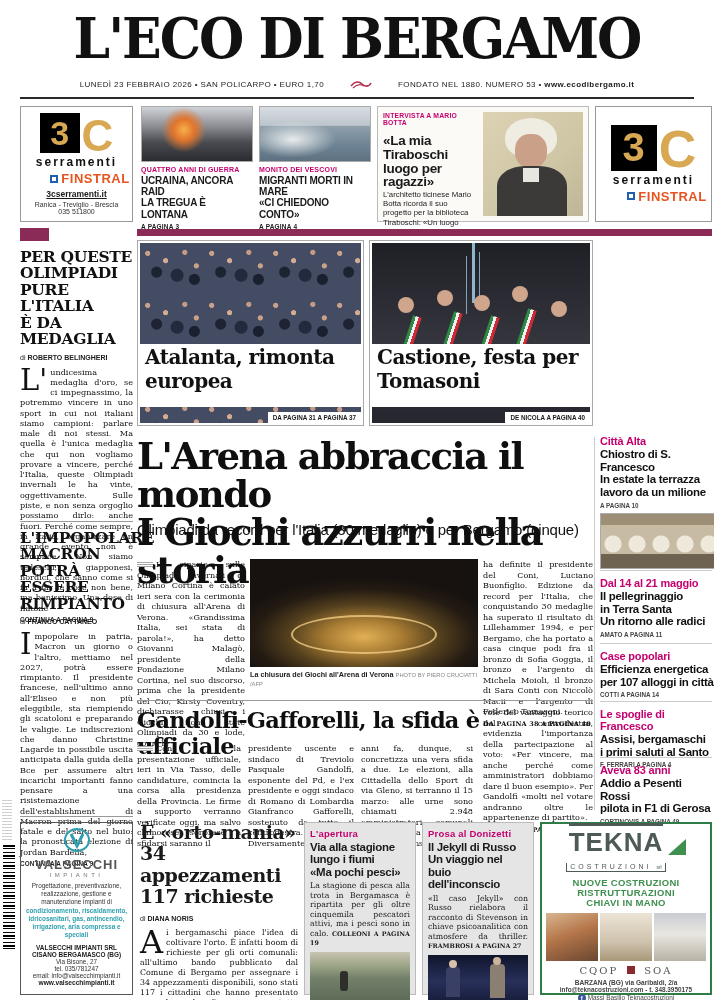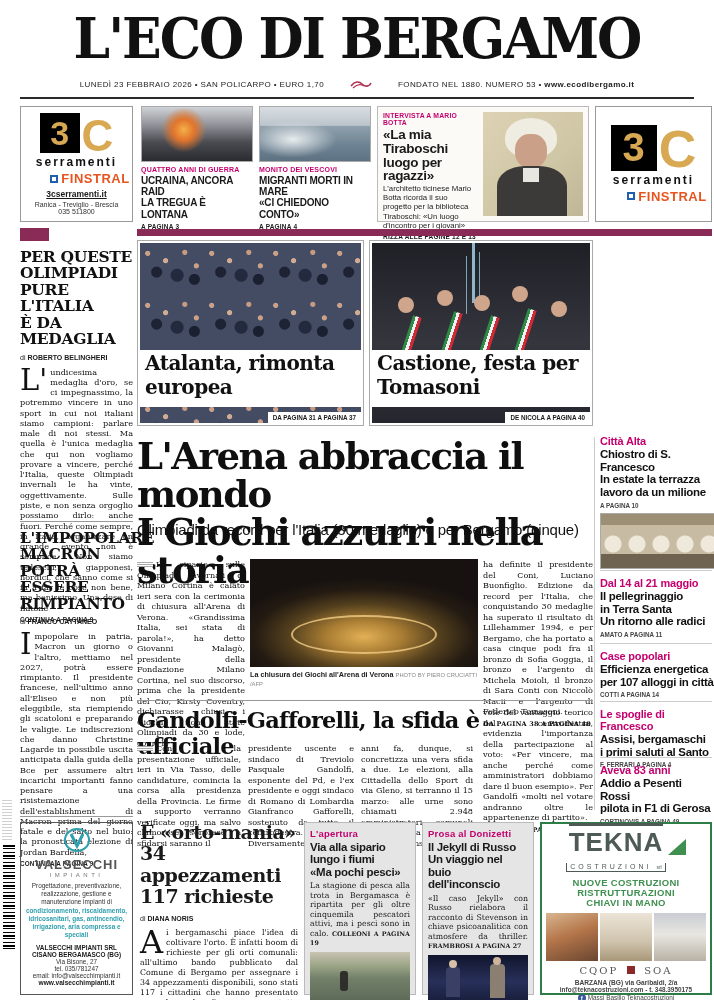--- a/index.html
+++ b/index.html
@@ -39,21 +39,21 @@
   .c3phone { font-size:7px; color:#333; }
 
   .brief { width:112px; }
   .brief .ph { width:112px; height:56px; border:1px solid #aaa; }
   .kicker { color:#c4006f; font-weight:bold; font-size:7px; letter-spacing:.2px; }
   .brief .title { font-weight:bold; font-size:10px; line-height:1.12; margin-top:2px; letter-spacing:-.2px; }
   .pageref { font-weight:bold; font-size:6.5px; color:#1a1a1a; margin-top:3px; letter-spacing:.2px; }
 
   .botta-box { border:1px solid #bbb; background:#fbfaf7; display:flex; padding:5px; gap:5px; }
   .botta-box .kick { font-size:6.8px; }
-  .botta-box .title { font-family:"Liberation Sans",sans-serif; font-weight:bold; font-size:13.5px; line-height:1.02; letter-spacing:-.3px; margin-top:2px; }
+  .botta-box .title { font-family:"Liberation Sans",sans-serif; font-weight:bold; font-size:13.5px; line-height:1.02; letter-spacing:-.3px; margin-top:8px; }
   .botta-box .body { font-size:7.8px; line-height:1.18; margin-top:1px; color:#222; }
   .ph-botta { position:relative; width:100px; height:104px; background:linear-gradient(135deg,#ddd3b4 0%,#cfc6a6 60%,#bfb697 100%); flex:none; overflow:hidden;}
   .ph-botta .hair { position:absolute; left:22px; top:6px; width:52px; height:40px; background:#efece2; border-radius:50% 50% 45% 45%; }
   .ph-botta .face { position:absolute; left:32px; top:22px; width:32px; height:34px; background:#caa188; border-radius:45%; }
   .ph-botta .bodyy { position:absolute; left:14px; top:54px; width:70px; height:50px; background:#3c3a38; border-radius:40% 40% 0 0; }
   .ph-botta .collar { position:absolute; left:40px; top:56px; width:16px; height:14px; background:#e8e6e0; }
 
   
   .maroon { background:#8a2a57; }
 
@@ -63,21 +63,21 @@
   .byline b { font-weight:bold; }
   .op-body { font-family:"DejaVu Serif",serif; font-size:8.1px; line-height:1.27; text-align:justify; color:#111; margin-top:6px; }
   .dropcap { float:left; font-family:"DejaVu Serif",serif; font-size:29px; line-height:.78; padding:2px 3px 0 0; font-weight:400; }
   .continua { font-weight:bold; font-size:6.3px; margin-top:3px; letter-spacing:.2px; }
   .hdiv { background:#999; height:1px; }
   .vdiv { background:#ccc; width:1px; }
 
   
   .bigphoto { border:1px solid #aaa; background:#fff; padding:2px; }
   .bigphoto .inner { position:relative; width:100%; height:100%; overflow:hidden; }
-  .capband { position:absolute; left:0; bottom:16px; background:#ffffff; padding:1px 7px 8px 5px;
+  .capband { position:absolute; left:0; bottom:16px; background:#ffffff; padding:1px 7px 14px 5px;
     font-family:"DejaVu Serif",serif; font-weight:bold; font-size:20px; letter-spacing:-.5px; color:#111; }
   .pagebox { position:absolute; right:0; bottom:0; background:#ffffff; padding:2px 5px; font-weight:bold; font-size:6.3px; }
   .ph-crowd { width:100%; height:100%;
     background-color:#434c63;
     background-image:
       radial-gradient(circle at 12% 20%, #c9a08a 2.2px, rgba(0,0,0,0) 3px),
       radial-gradient(circle at 40% 34%, #d3ab92 2.2px, rgba(0,0,0,0) 3px),
       radial-gradient(circle at 70% 18%, #c59a80 2.2px, rgba(0,0,0,0) 3px),
       radial-gradient(circle at 88% 44%, #caa089 2.2px, rgba(0,0,0,0) 3px),
       radial-gradient(circle at 26% 56%, #1d2333 5px, rgba(0,0,0,0) 6px),
@@ -420,21 +420,21 @@
 117 richieste</div>
     <div class="byline" style="margin-top:8px;"><span>di </span><b>DIANA NORIS</b></div>
     <div class="op-body" style="font-size:7.9px;">
       <span class="dropcap" style="font-size:32px;">A</span><span>i bergamaschi piace l'idea di coltivare l'orto. È infatti boom di richieste per gli orti comunali: all'ultimo bando pubblicato dal Comune di Bergamo per assegnare i 34 appezzamenti disponibili, sono stati 117 i cittadini che hanno presentato una domanda. Ora verranno tutte vagliate dagli uffici di Palazzo Frizzoni per la verifica dei requisiti, tra cui quello dell'Isee. La graduatoria resterà pubblicata per dieci giorni.</span>
     </div>
 
   </div>
 
   <div class="abs smallbox" style="left:304px; top:822px; width:112px; height:173px;">
     <div class="kicker kick">L'apertura</div>
-    <div class="title preline">Via alla sipario
+    <div class="title preline">Via alla stagione
 lungo i fiumi
 «Ma pochi pesci»</div>
     <div class="body">
       <span>La stagione di pesca alla trota in Bergamasca è ripartita per gli oltre cinquemila pescatori attivi, ma i pesci sono in calo.</span> <b style="font-size:6.3px;">COLLEONI A PAGINA 19</b>
     </div>
     <div class="ph-fishing">
         <div class="fig"></div>
       </div>
 
   </div>

